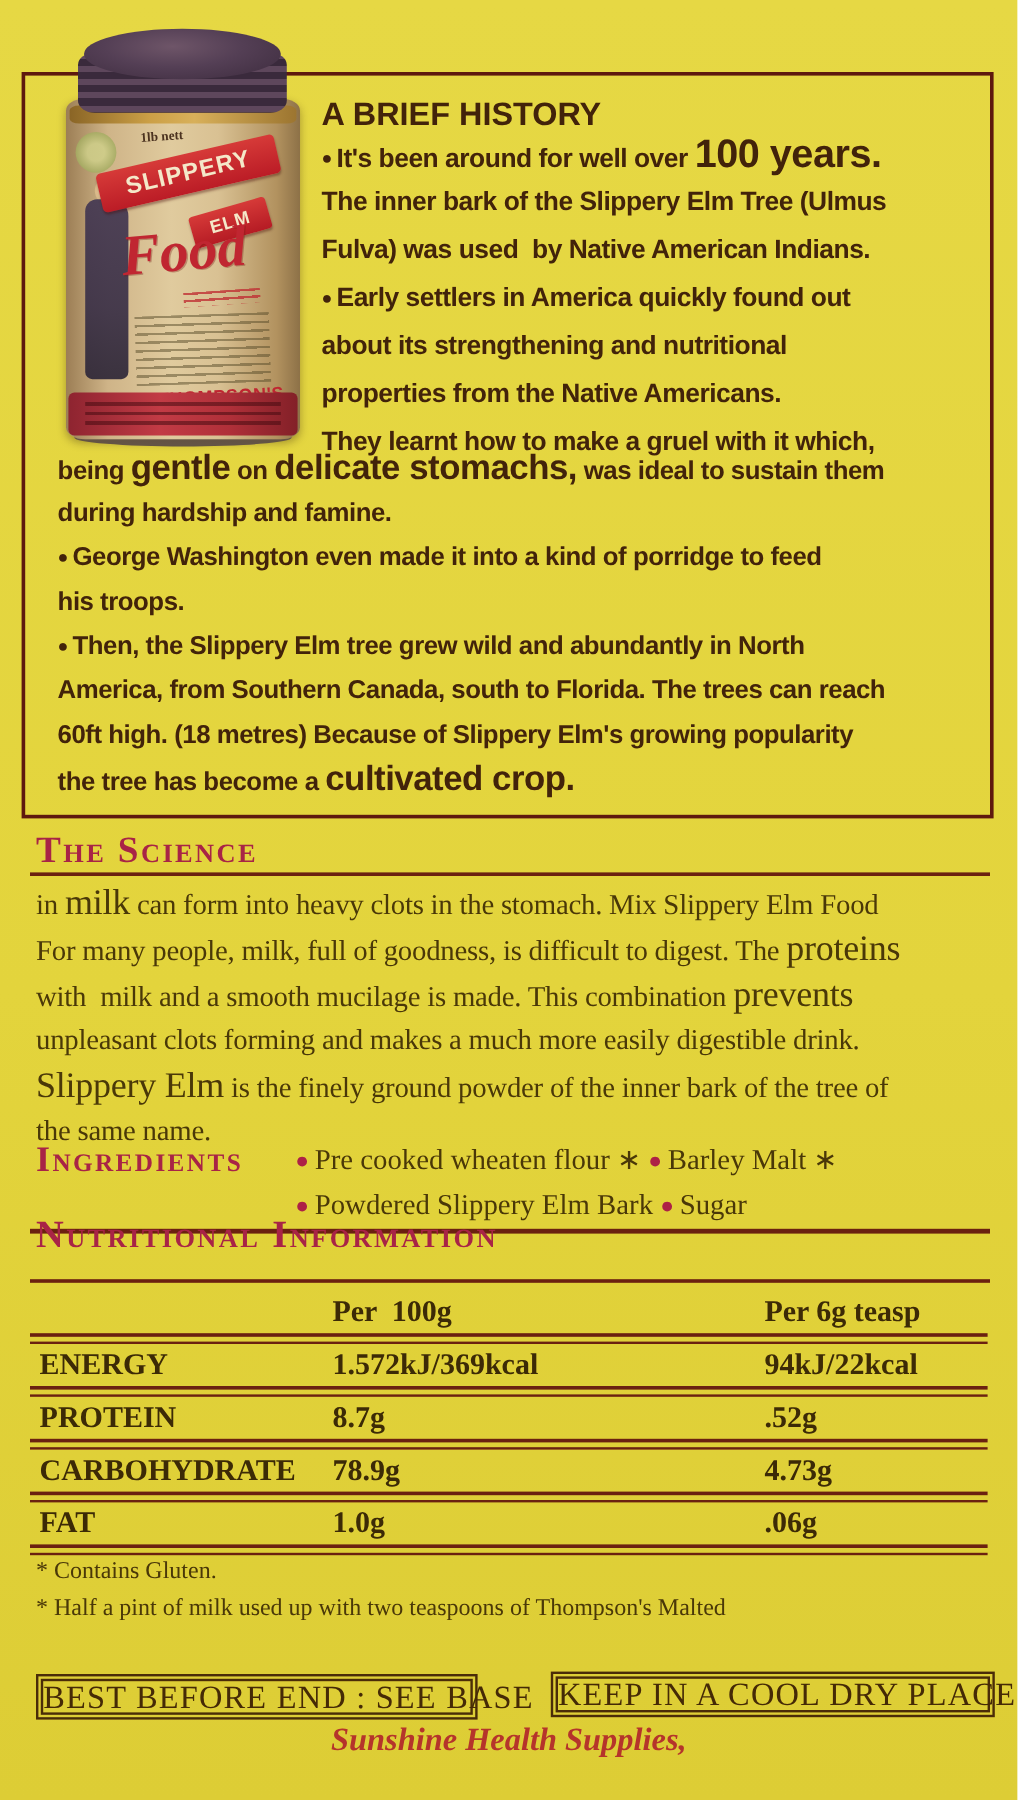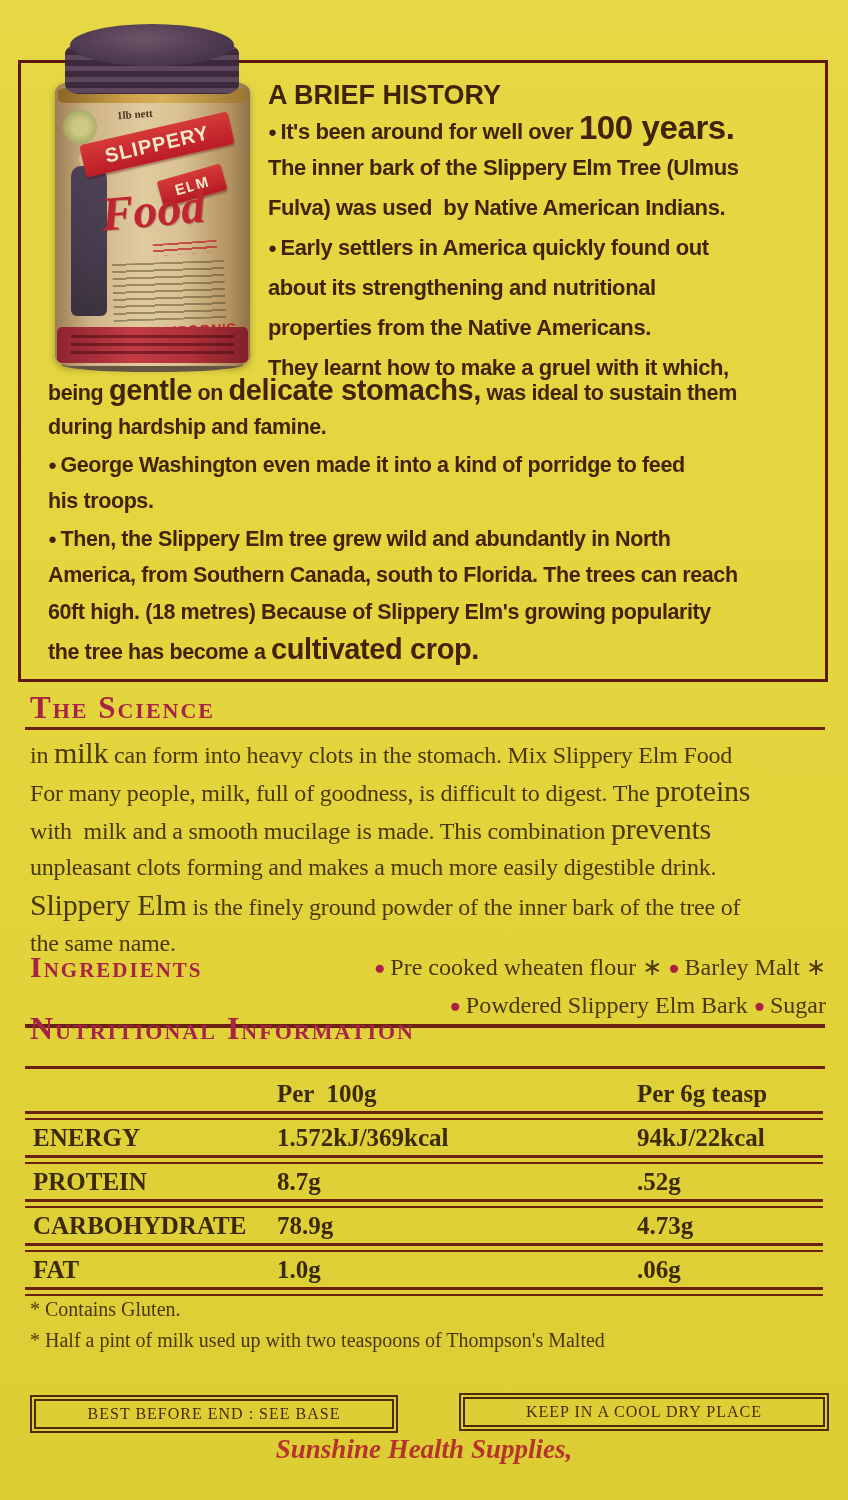--- a/index.html
+++ b/index.html
@@ -70,38 +70,38 @@
     font-variant:small-caps;color:#a82446;letter-spacing:2px;white-space:pre;}
   .rule{position:absolute;background:#6b2110;}
   
   .science{position:absolute;left:30px;top:734px;width:794px;}
   .sline{white-space:pre;height:38px;line-height:38px;font-family:"Liberation Serif",serif;
     font-size:24px;color:#4a3808;letter-spacing:-0.2px;}
   .sline .big{font-size:30px;}
   
   .ing-rows{position:absolute;left:246px;top:948px;width:580px;}
   .ing-row{white-space:pre;height:38px;line-height:38px;font-family:"Liberation Serif",serif;
-    font-size:24px;color:#4a3808;text-align:right;}
+    font-size:24px;color:#4a3808;}
   .ing-blt{color:#ad2146;font-size:19px;vertical-align:1px;}
   
   .ntable{position:absolute;left:25px;top:1076px;width:798px;}
   .nrow{position:relative;height:35px;line-height:35px;font-family:"Liberation Serif",serif;
     font-weight:bold;font-size:25px;color:#3c2a06;white-space:pre;}
   .nrow .c1{position:absolute;left:8px;}
   .nrow .c2{position:absolute;left:252px;}
   .nrow .c3{position:absolute;left:612px;}
   .ndiv{height:4px;border-top:3px solid #6b2110;border-bottom:2px solid #6b2110;}
   
   .footnotes{position:absolute;left:30px;top:1294px;width:794px;}
   .fline{white-space:pre;height:31px;line-height:31px;font-family:"Liberation Serif",serif;
     font-size:20px;color:#4a3808;}
   
   .fbox{position:absolute;border:2px solid #4a2c08;padding:2px;background:transparent;}
   .fbox-inner{border:2px solid #4a2c08;text-align:center;font-family:"Liberation Serif",serif;
-    font-size:16px;line-height:26px;letter-spacing:1px;color:#452a06;white-space:pre;}
+    font-size:27px;line-height:26px;letter-spacing:1px;color:#452a06;white-space:pre;}
   .addr{position:absolute;left:0;right:0;text-align:center;font-family:"Liberation Serif",serif;
     font-weight:bold;font-size:27px;color:#b5342b;white-space:pre;font-style:italic;}
 </style>
 </head>
 <body>
 
 <div class="package">
 
   <div class="hframe"></div>
 

